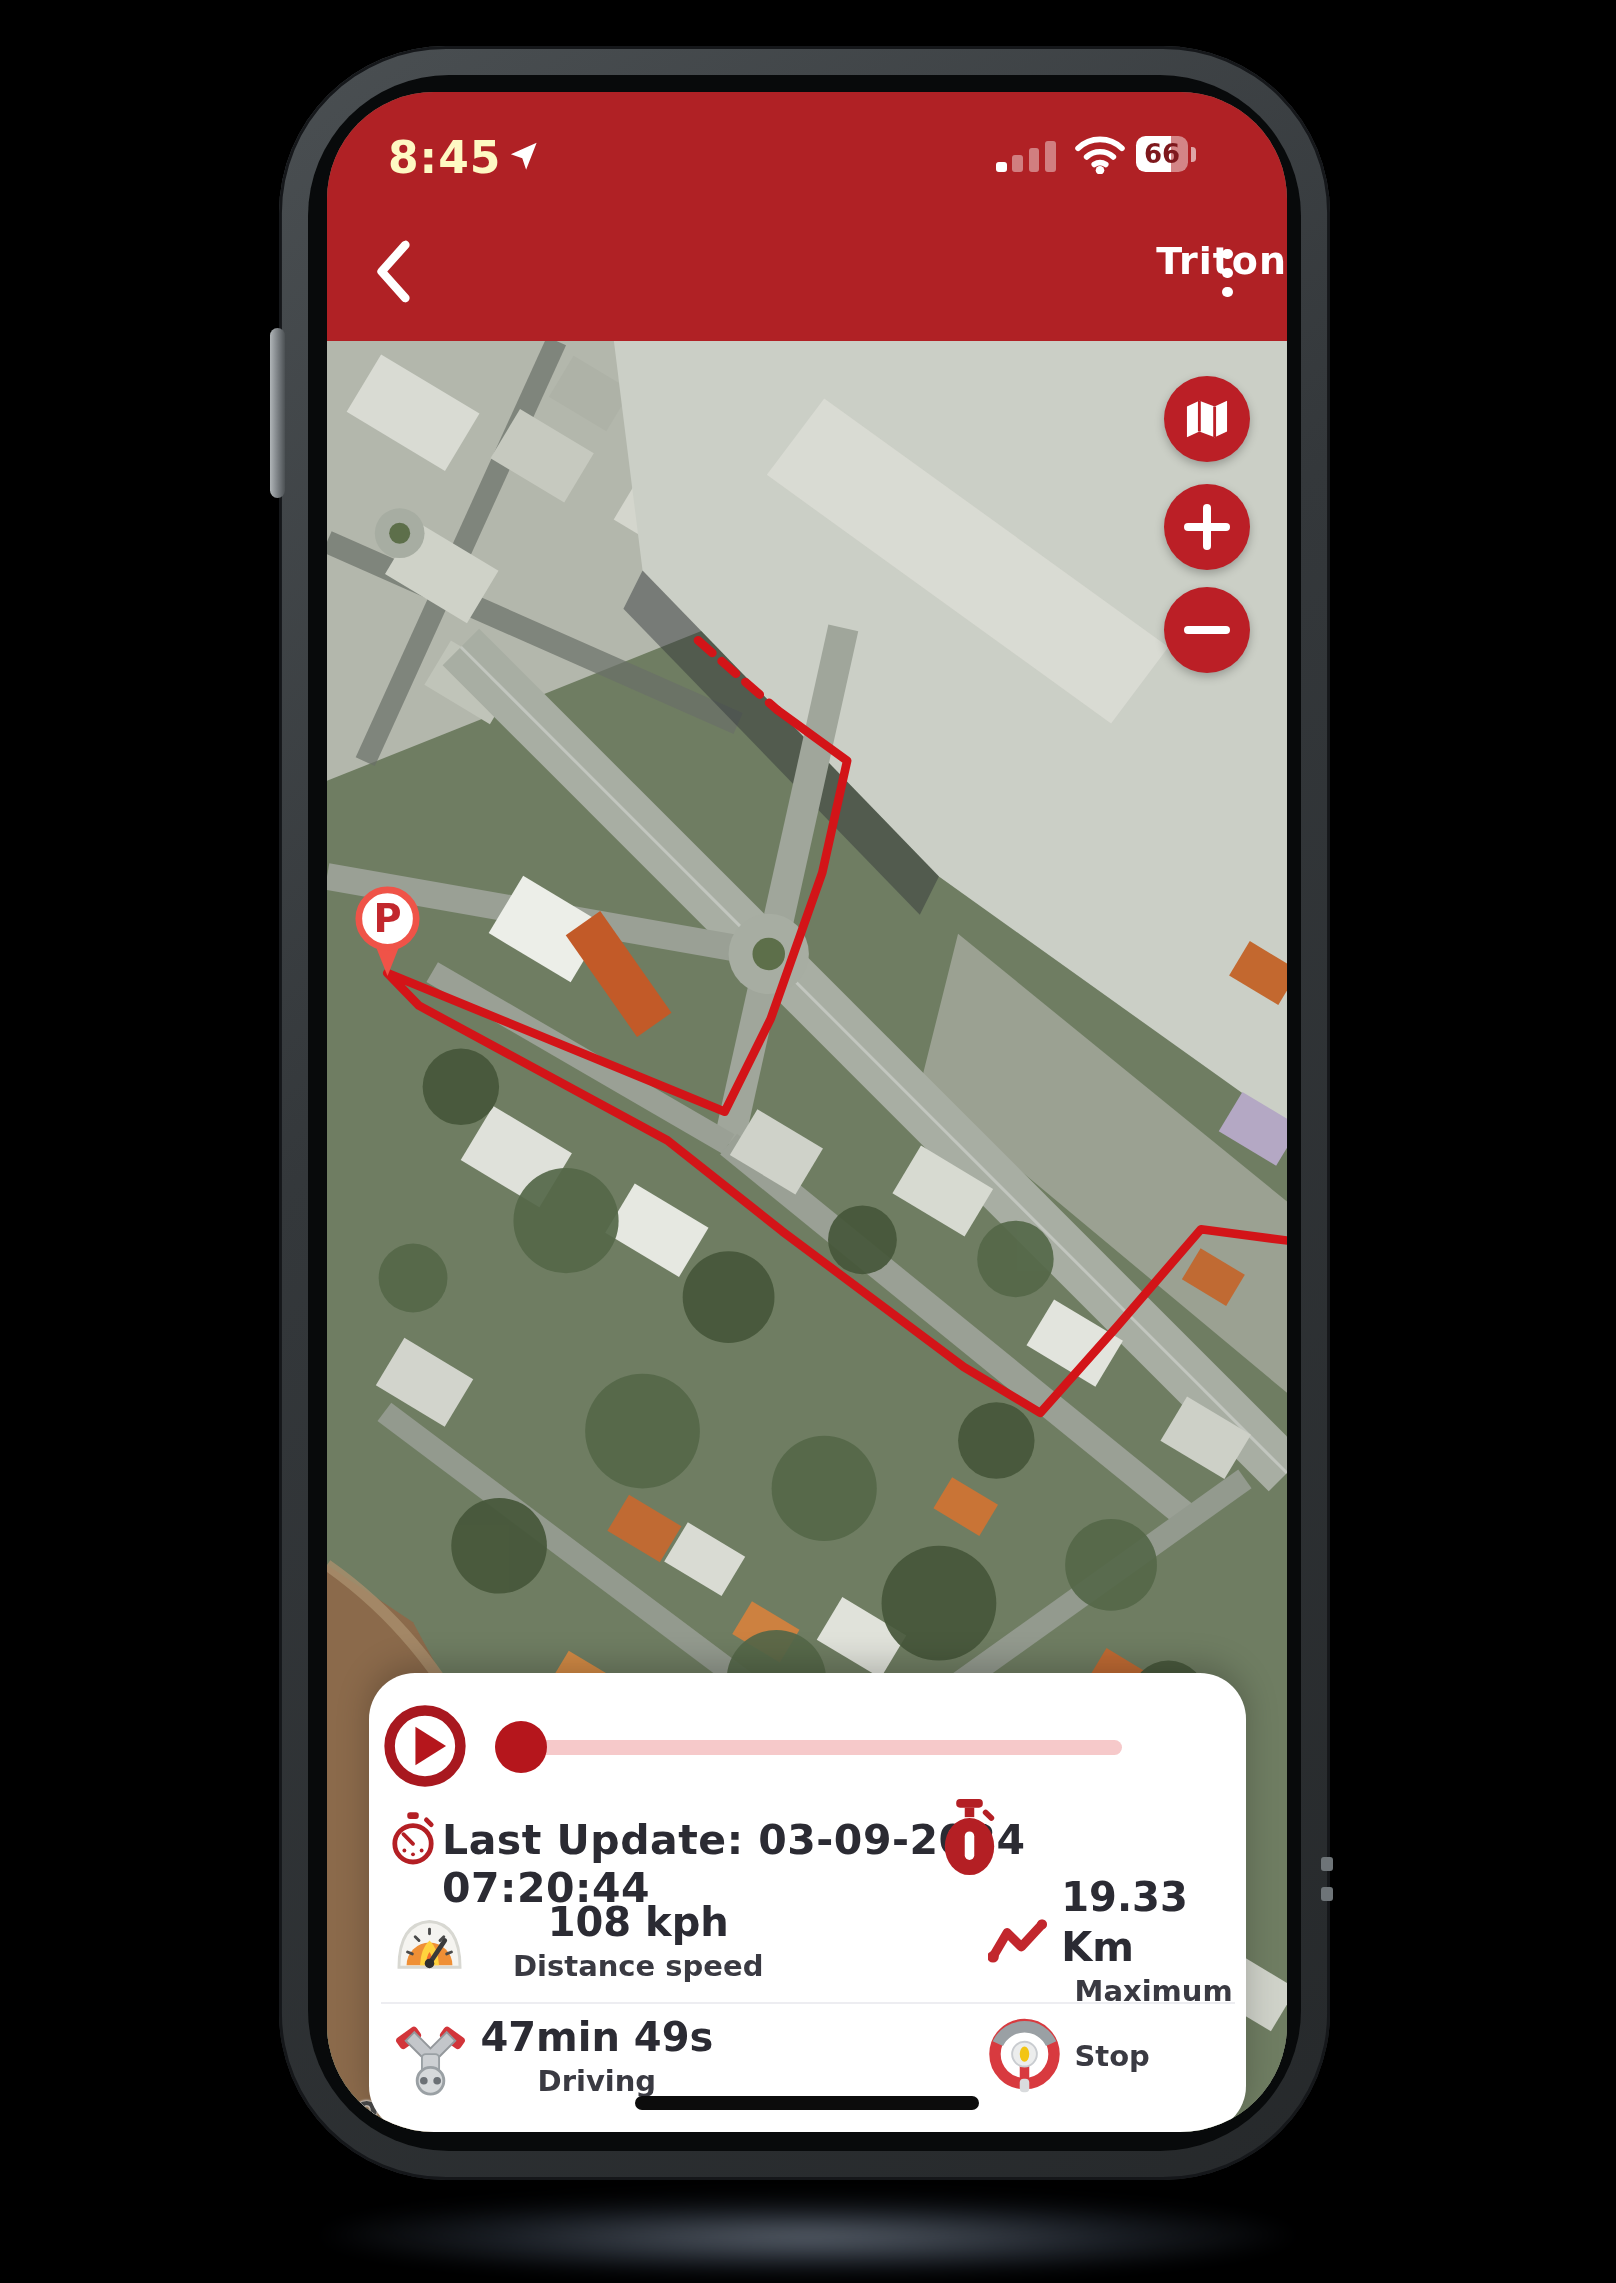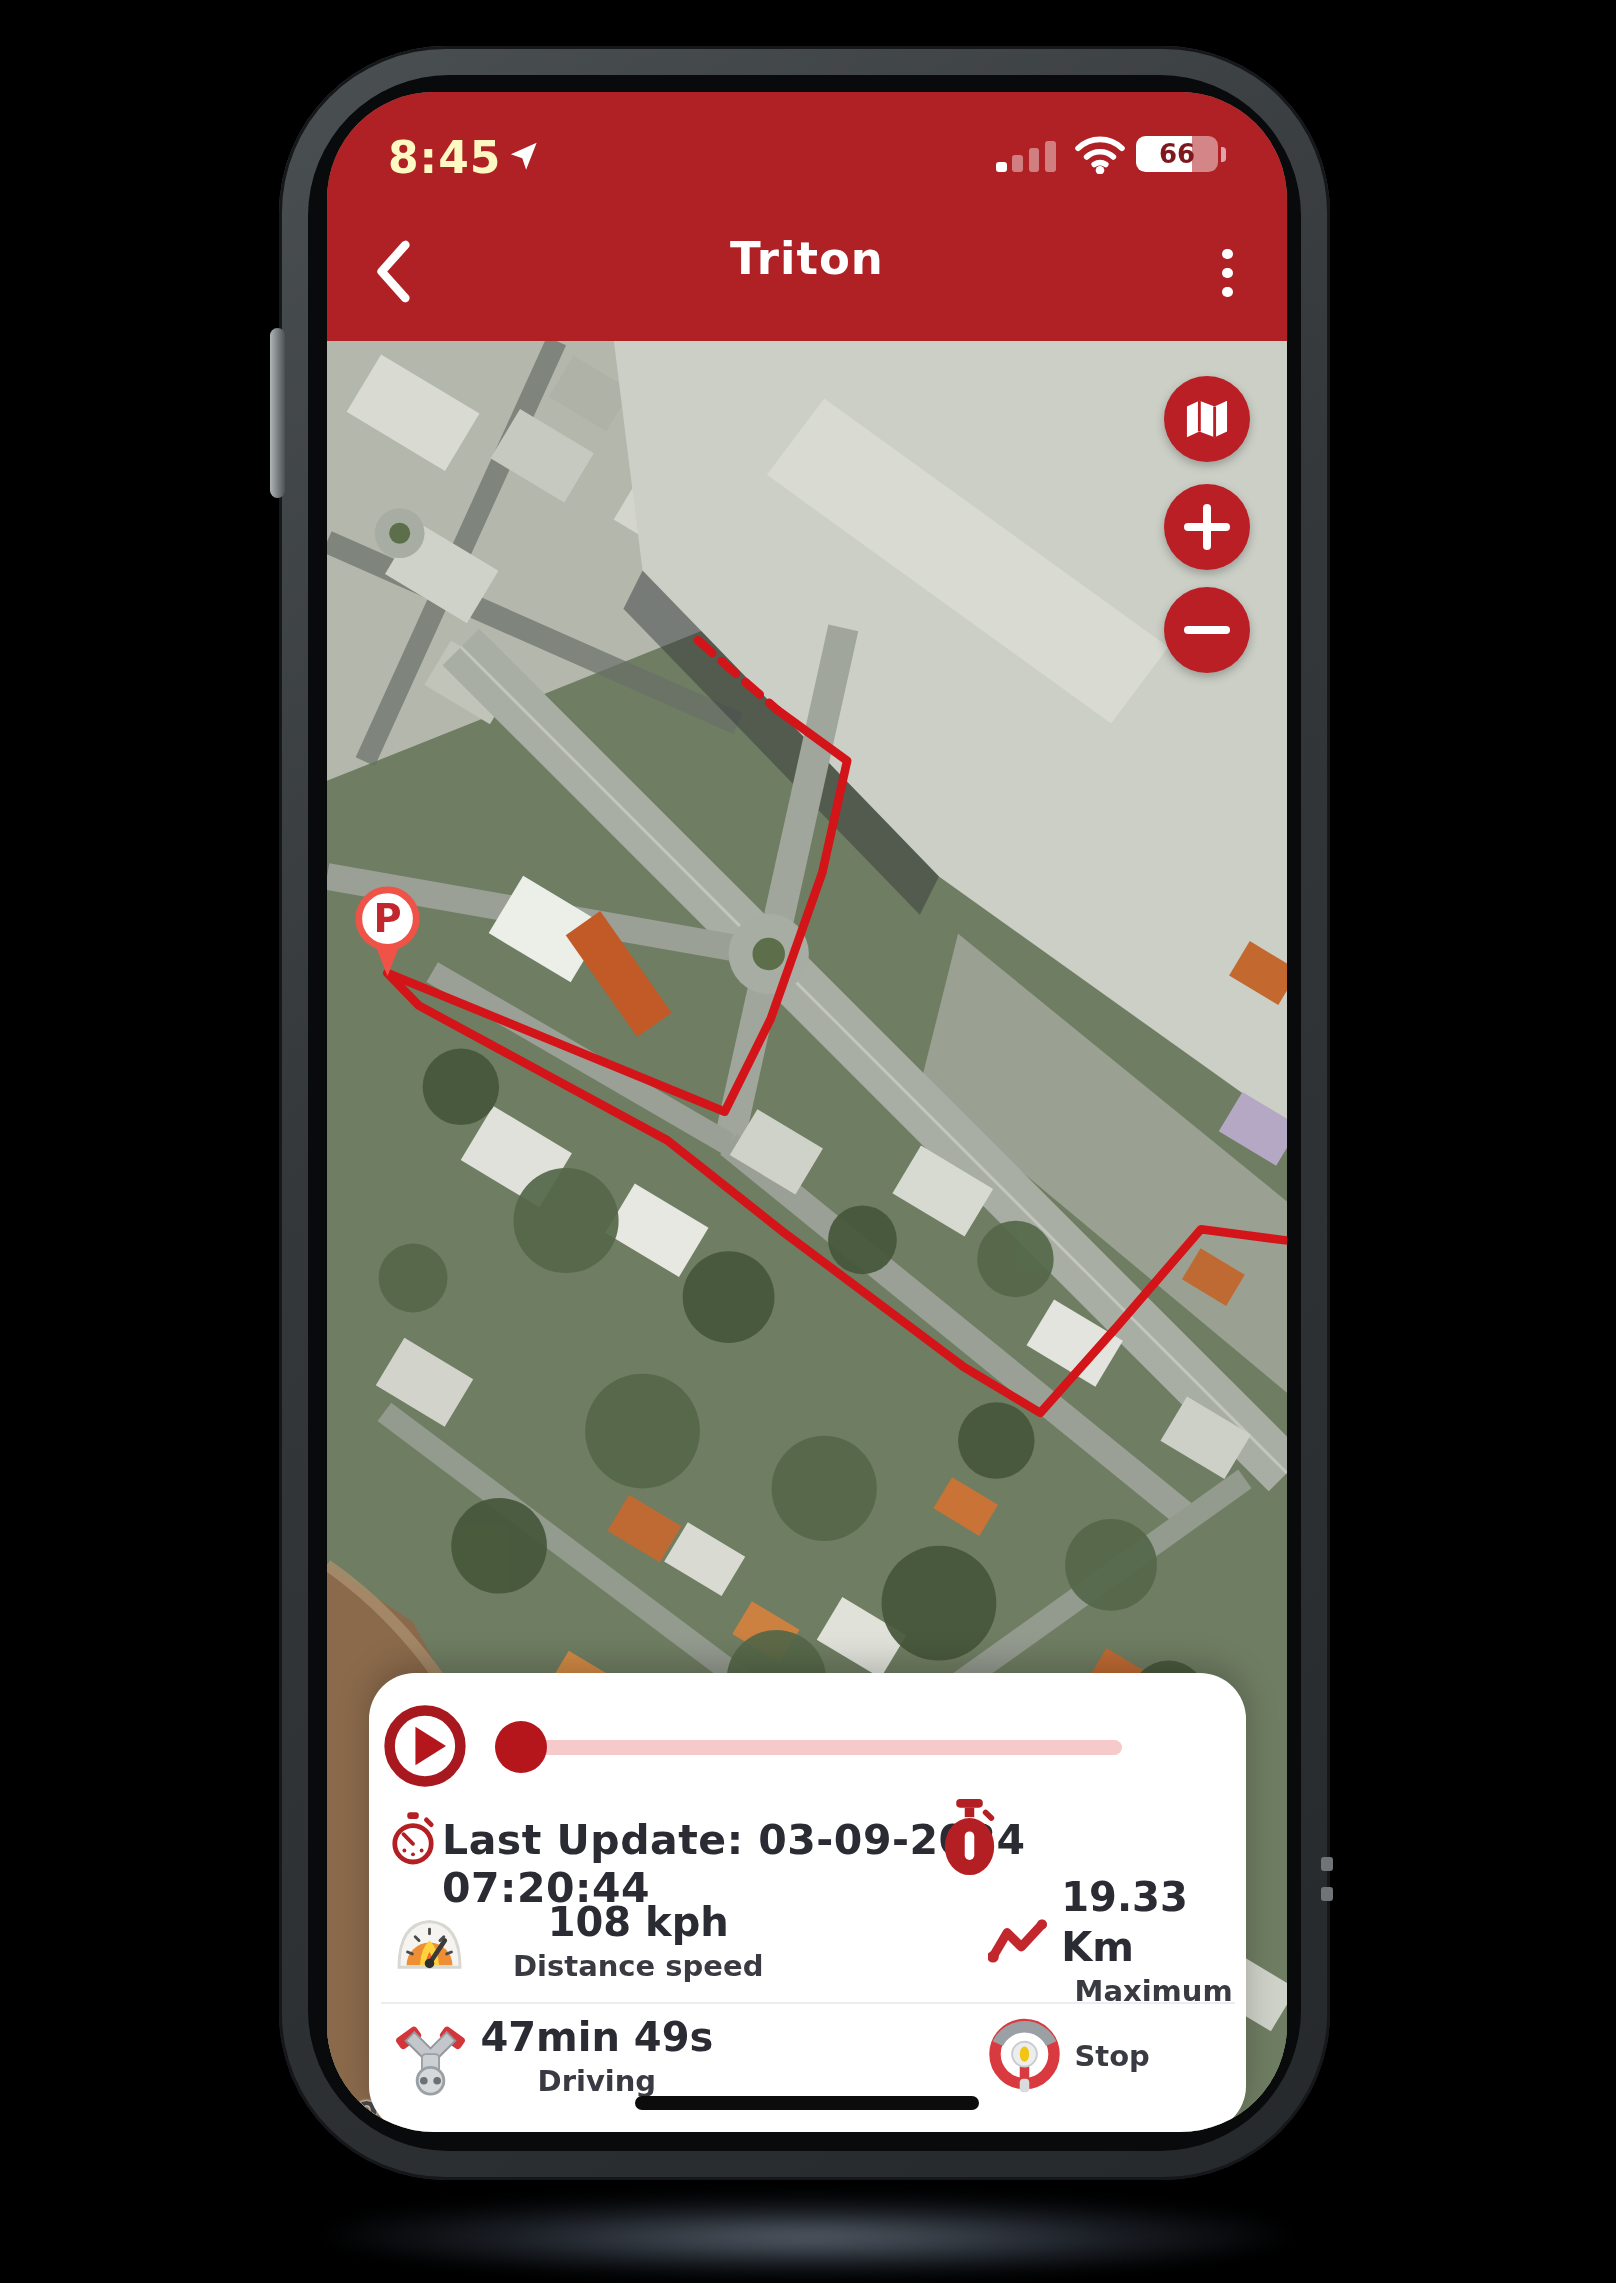--- a/index.html
+++ b/index.html
@@ -30,28 +30,28 @@
   .app-header { position:absolute; left:0; top:0; width:960px; height:249px; background:#b02125; z-index:6; }
   .time { position:absolute; left:61px; top:40px; color:#fef9c3; font-size:44px; font-weight:bold; letter-spacing:1px; }
   .loc-arrow { position:absolute; left:180px; top:48px; }
   .signal { position:absolute; left:669px; top:46px; width:63px; height:34px; }
   .signal i { position:absolute; bottom:0; width:10.5px; border-radius:2.9px; background:rgba(255,255,255,.42); display:block; }
   .signal i.s1 { left:0;  height:10.5px; background:#fff; }
   .signal i.s2 { left:16.3px; height:17px; }
   .signal i.s3 { left:32.5px; height:24px; }
   .signal i.s4 { left:49px; height:31px; }
   .wifi { position:absolute; left:746px; top:42px; }
-  .battery { position:absolute; left:809px; top:44px; width:82px; height:36px; border-radius:9.6px;
+  .battery { position:absolute; left:809px; top:44px; width:52px; height:36px; border-radius:9.6px;
              background:linear-gradient(90deg,#ffffff 0 68%, rgba(255,255,255,.45) 68% 100%);
              display:flex; align-items:center; justify-content:center; }
   .battery span { font-size:26px; font-weight:bold; color:#7e181d; }
   .battery .nub { position:absolute; right:-7.6px; top:10.5px; width:4.8px; height:15.3px; border-radius:0 3.8px 3.8px 0; background:rgba(255,255,255,.6); }
   .back-btn { position:absolute; left:32.5px; top:141px; width:67px; height:76px; display:flex; align-items:center; justify-content:center; cursor:pointer; }
-  .app-title { position:absolute; left:0; top:140px; width:960px; text-align:center;
-               color:#fff; font-size:45px; font-weight:bold; letter-spacing:1px; }
+  .app-title { position:absolute; left:0; top:147px; width:960px; text-align:right;
+               color:#fff; font-size:38px; font-weight:bold; letter-spacing:1px; }
   .kebab { position:absolute; left:872px; top:143px; width:57px; height:76px; display:flex; flex-direction:column;
            align-items:center; justify-content:center; gap:8.6px; cursor:pointer; }
   .kebab i { width:10.5px; height:10.5px; border-radius:50%; background:#fff; display:block; }
 
   
   .map { position:absolute; left:0; top:249px; width:960px; height:1790px; background:#76816b; }
   .map-art { position:absolute; inset:0; }
   .watermark { position:absolute; left:0px; top:1747px; font-size:34px; font-weight:bold; color:#494949;
                text-shadow:0 0 2.9px #fff,0 0 2.9px #fff; z-index:2; }
   .p-marker { position:absolute; left:27px; top:543px; width:67px; height:96px; z-index:3; cursor:pointer; }

